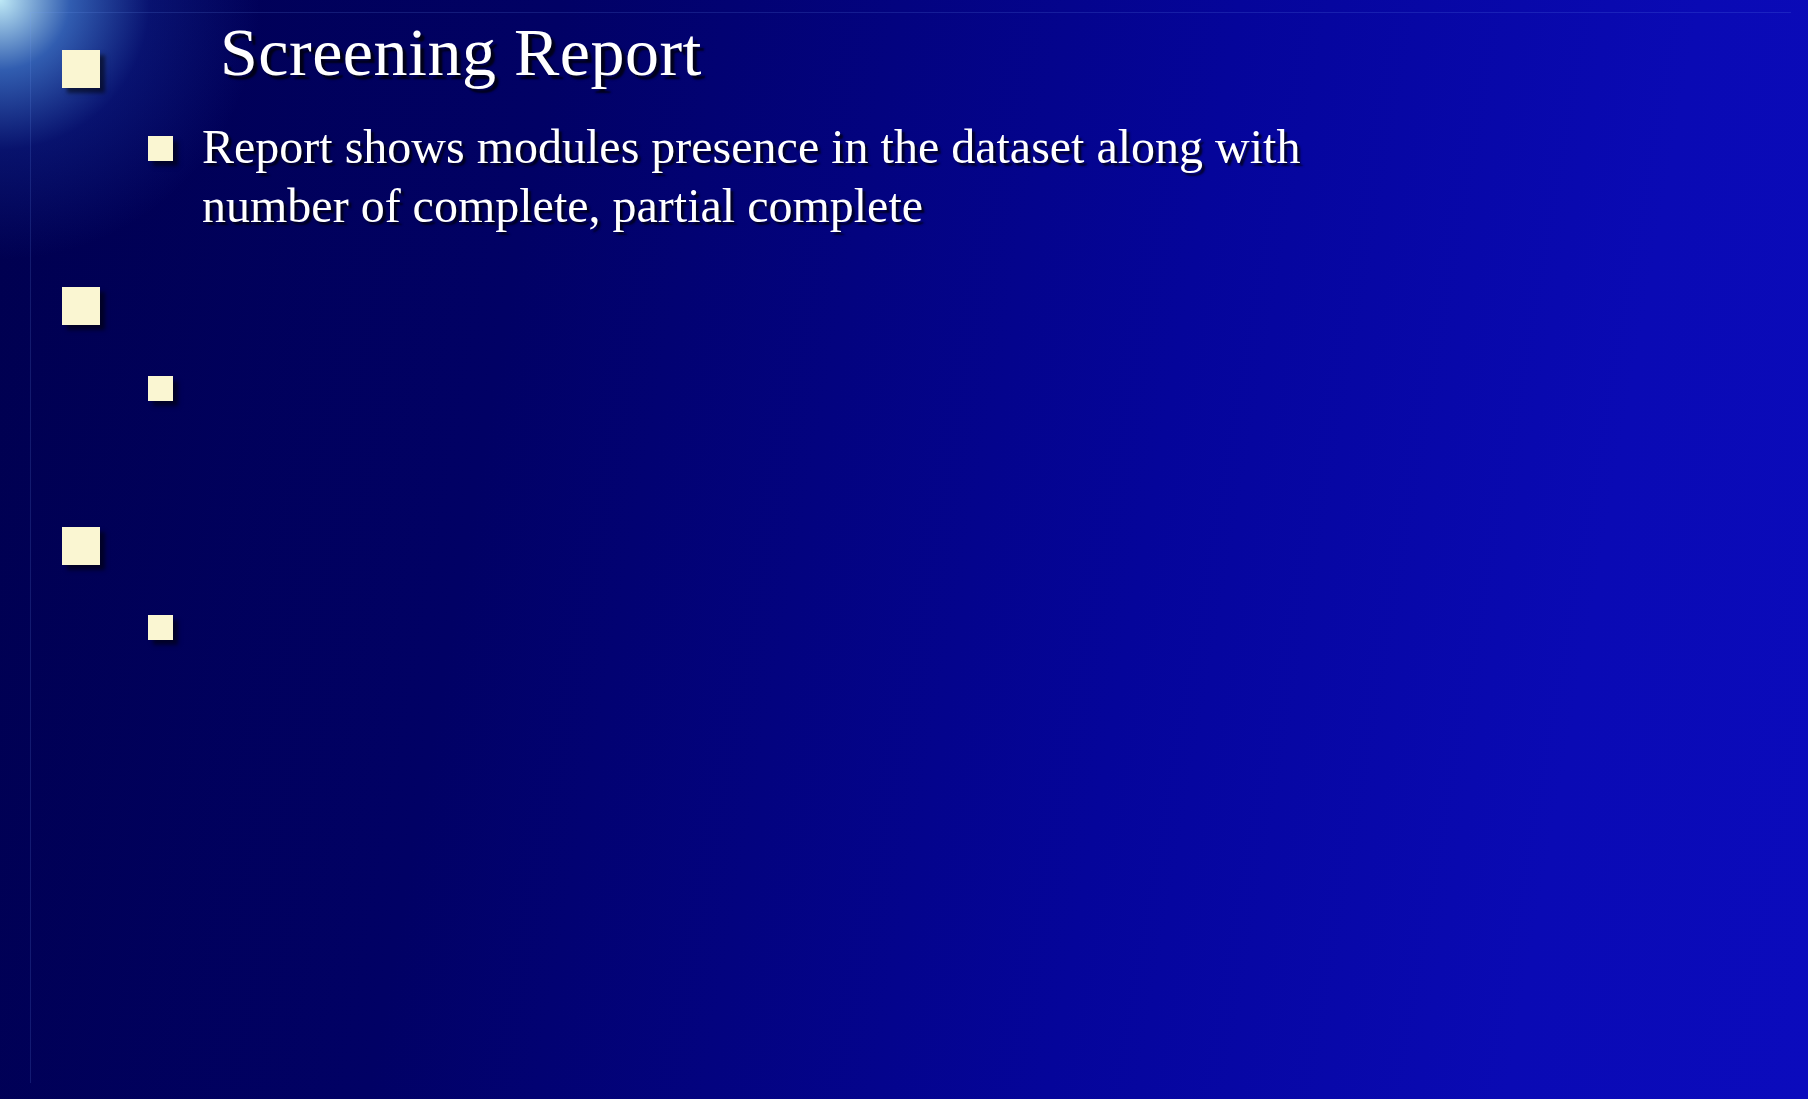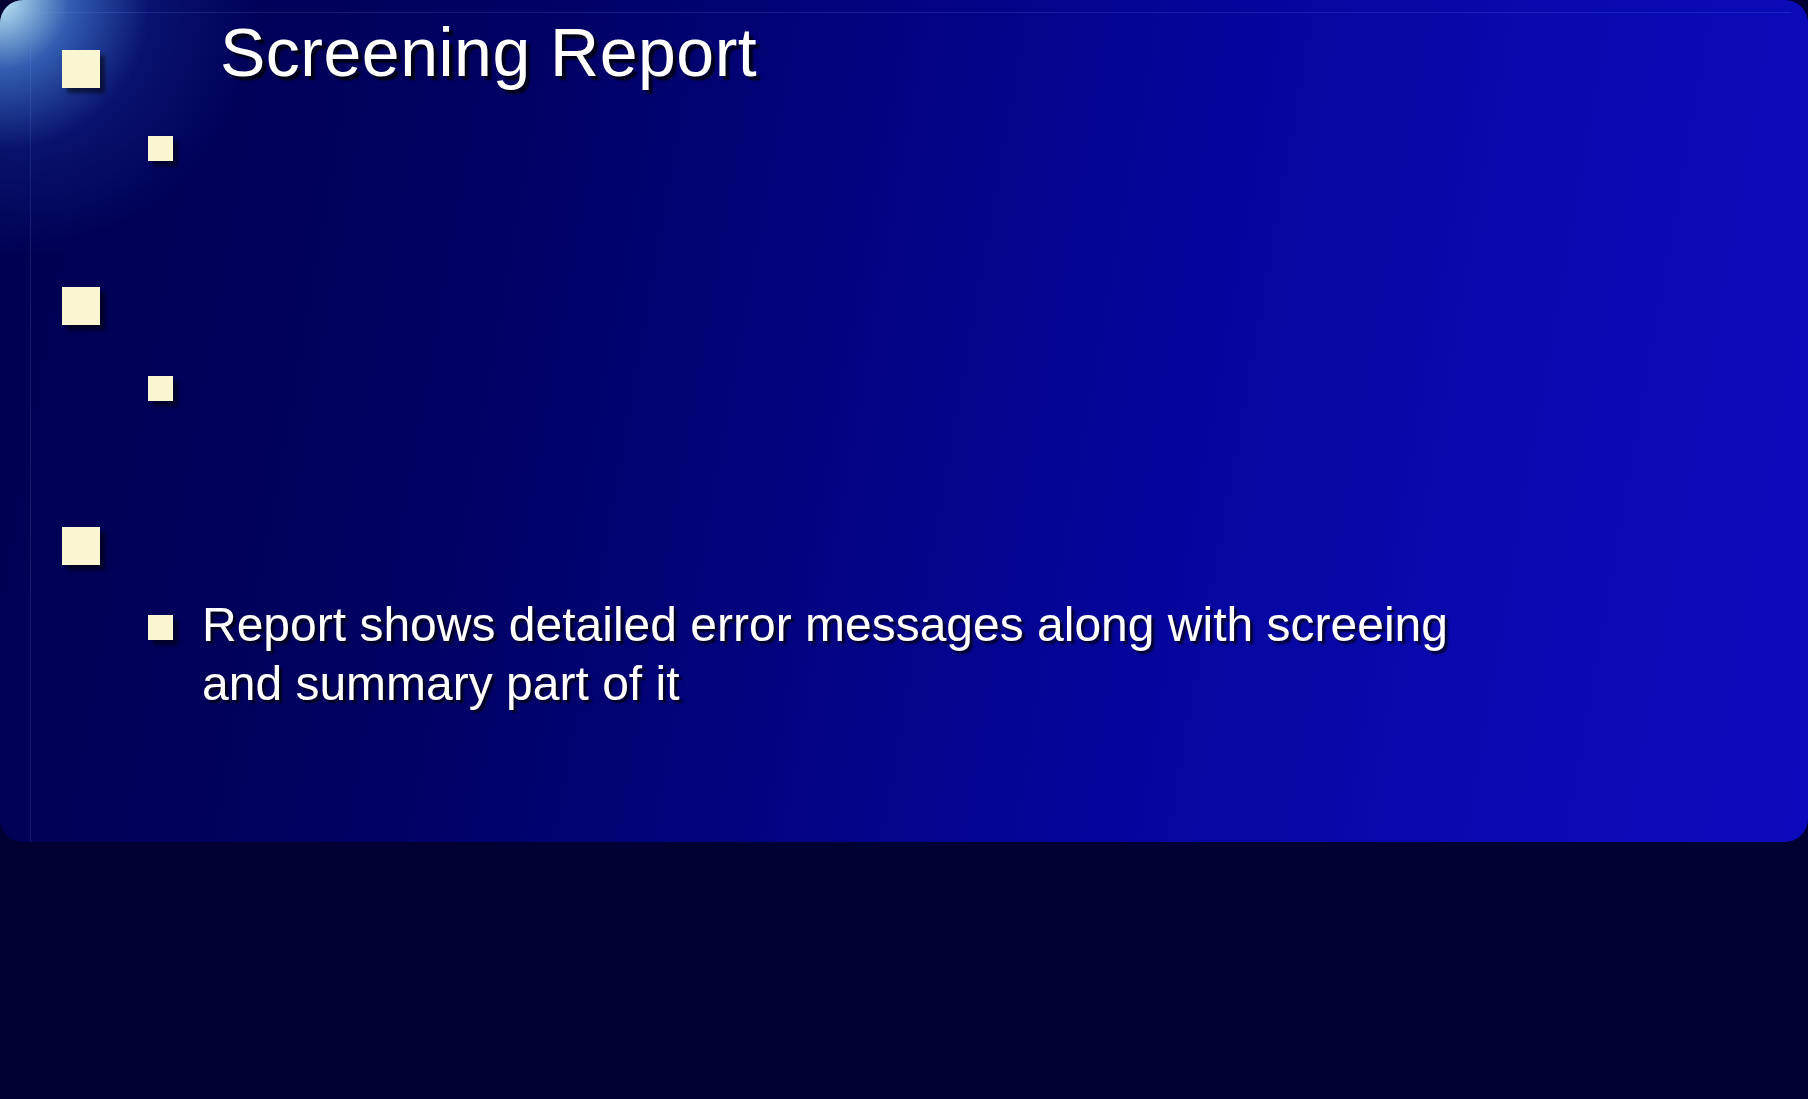--- a/index.html
+++ b/index.html
@@ -3,27 +3,26 @@
 <meta charset="utf-8">
 <style>
   html, body {
     margin: 0;
     padding: 0;
     background: #000033;
   }
   .slide {
     position: relative;
     width: 1808px;
-    height: 842px;
+    height: 1099px;
     overflow: hidden;
-    font-family: Liberation Sans, sans-serif;
+    font-family: Liberation Serif, serif;
     background:
       radial-gradient(circle at 0% 0%, rgba(200,245,255,0.95) 0px, rgba(90,170,255,0.55) 70px, rgba(40,90,220,0.20) 150px, rgba(0,0,80,0) 260px),
       linear-gradient(100deg, #00004f 0%, #010165 28%, #05059a 62%, #0a0ab4 85%, #0b0bbd 100%);
-    border-radius: 23px;
   }
   
   .frame-line {
     position: absolute;
     left: 30px;
     top: 12px;
     width: 1760px;
     height: 1070px;
     border-left: 1px solid rgba(120,160,255,0.16);
     border-top: 1px solid rgba(120,160,255,0.16);
@@ -103,34 +102,34 @@
     <div class="row grp-1-bullet">
       <div class="bullet-sq bullet-l1"></div>
     </div>
     <div class="row grp-1-title">
       <div class="heading">Screening Report</div>
     </div>
 
     <div class="row grp-1-sub-b">
       <div class="bullet-sq bullet-l2"></div>
     </div>
+    <div class="row grp-1-sub-t">
+      <div class="body-text">Report shows modules presence in the dataset along with number of complete, partial complete</div>
+    </div>
 
     <div class="row grp-2-bullet">
       <div class="bullet-sq bullet-l1"></div>
     </div>
 
     <div class="row grp-2-sub-b">
       <div class="bullet-sq bullet-l2"></div>
     </div>
 
     <div class="row grp-3-bullet">
       <div class="bullet-sq bullet-l1"></div>
     </div>
 
     <div class="row grp-3-sub-b">
       <div class="bullet-sq bullet-l2"></div>
     </div>
-    <div class="row grp-3-sub-t">
-      <div class="body-text">Report shows detailed error messages along with screeing and summary part of it</div>
-    </div>
 
   </div>
 </div>
 
 </body></html>

